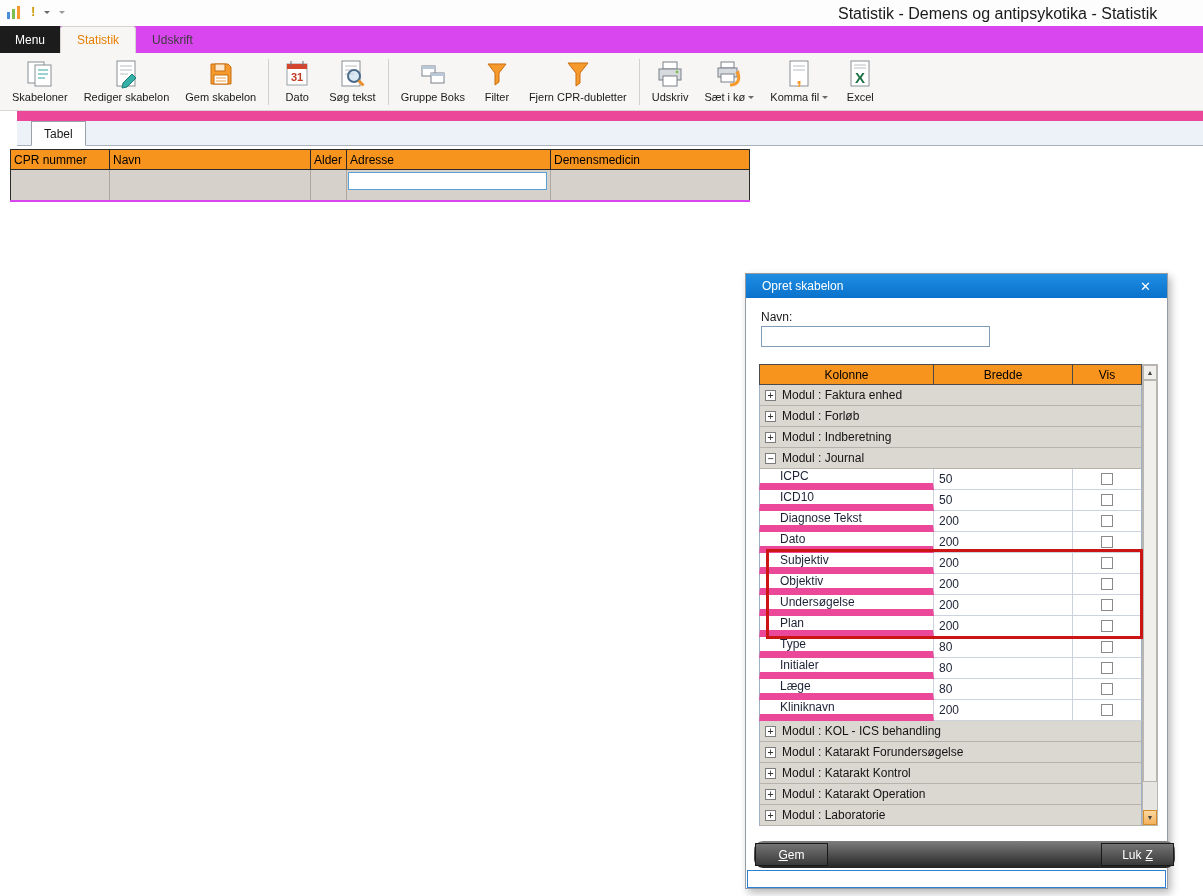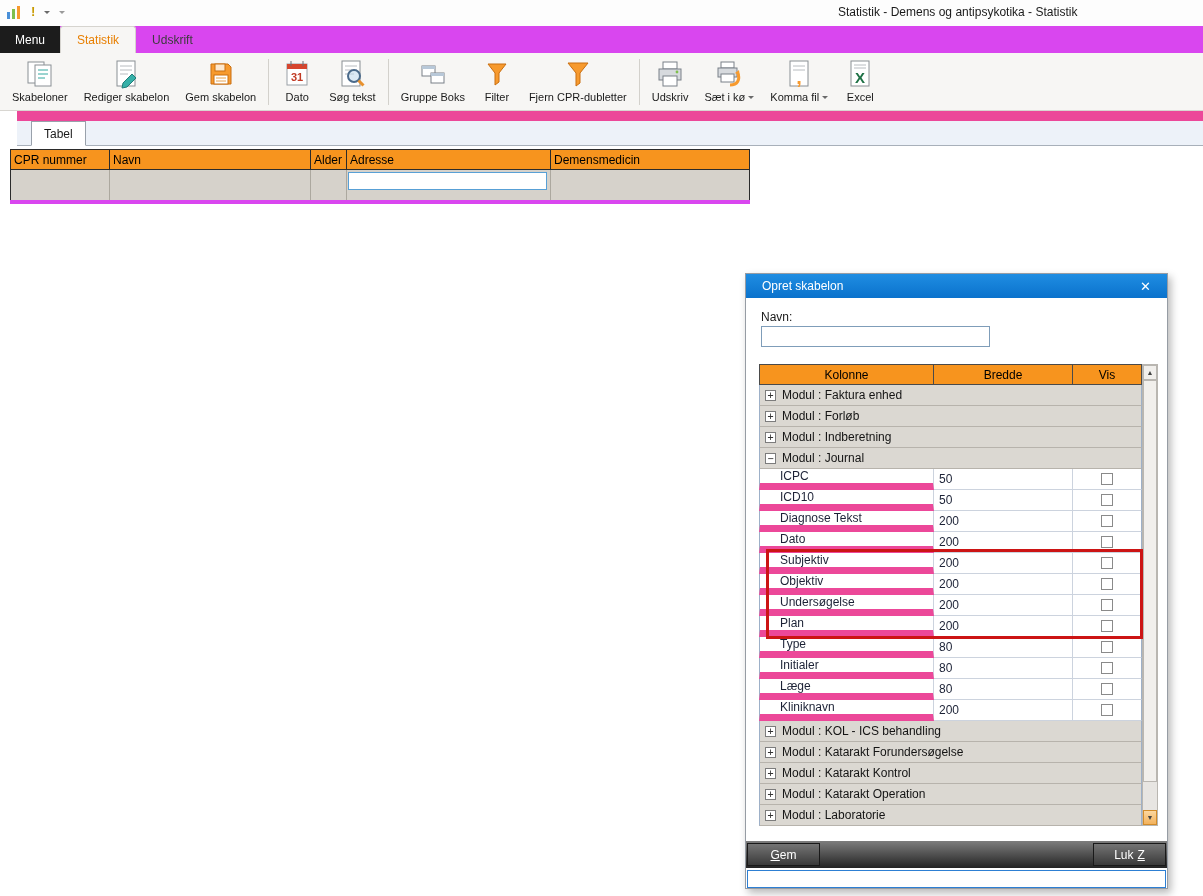--- a/index.html
+++ b/index.html
@@ -6,21 +6,21 @@
   html,body { width:1203px; height:896px; }
   body { font-family:"Liberation Sans","DejaVu Sans",sans-serif; font-size:12px; color:#1a1a1a; background:#fff; }
   #app { position:relative; width:1203px; height:896px; overflow:hidden; background:#fff; }
 
   
   .titlebar { position:absolute; left:0; top:0; width:100%; height:26px; background:#fdfdfd; }
   .qat { position:absolute; left:6px; top:4px; display:flex; align-items:center; gap:9px; }
   .qat .excl { color:#c89a00; font-weight:bold; font-size:13px; line-height:14px; }
   .caret { width:0; height:0; border-left:4px solid transparent; border-right:4px solid transparent; border-top:4px solid #6a6a6a; }
   .caret.small { border-left-width:3px; border-right-width:3px; border-top-width:3px; }
-  .win-title { position:absolute; left:838px; top:5px; font-size:12px; white-space:nowrap; }
+  .win-title { position:absolute; left:838px; top:5px; font-size:16px; white-space:nowrap; }
 
   
   .tabstrip { position:absolute; left:0; top:26px; width:100%; height:27px; background:#d946ef; display:flex; align-items:stretch; }
   .tab { display:flex; align-items:center; padding:0 16px; font-size:12px; color:#3c3c3c; cursor:default; }
   .tab.menu { background:#1c1c1c; color:#fff; padding:0 15px; }
   .tab.active { background:#f7f6f4; color:#e87f00; border:1px solid #d6d4cf; border-bottom:none; border-radius:3px 3px 0 0; }
 
   
   .ribbon { position:absolute; left:0; top:53px; width:100%; height:58px; background:#f7f6f4; border-bottom:1px solid #d8d6d1; display:flex; align-items:stretch; padding:2px 2px 1px 4px; }
   .rsep { width:1px; background:#d3d1cc; margin:4px 4px; }
@@ -28,21 +28,21 @@
   .rbtn .ricon { width:32px; height:32px; display:block; }
   .rbtn .rlabel { font-size:11px; color:#1a1a1a; white-space:nowrap; margin-top:1px; display:flex; align-items:center; gap:3px; }
   .rbtn.highlight { background:linear-gradient(#fdd295,#f6a944); border:1px solid #e08a1e; }
 
   
   .doc-striparea { position:absolute; left:17px; top:111px; width:100%; height:35px; background:#ec4899; }
   .doc-strip-bg { position:absolute; left:0; top:10px; width:100%; height:25px; background:#edf2f9; border-bottom:1px solid #a8b0ba; }
   .doc-tab { position:absolute; left:14px; top:10px; height:25px; background:#fff; border:1px solid #99a1ab; border-bottom:1px solid #fff; padding:0 12px; display:flex; align-items:center; font-size:12px; z-index:2; }
 
   
-  .rtable { position:absolute; left:10px; top:149px; display:inline-block; border-bottom:4px solid #d946ef; }
+  .rtable { position:absolute; left:10px; top:149px; display:inline-block; border-bottom:2px solid #d946ef; }
   .rt-row { display:flex; }
   .cell { box-sizing:border-box; }
   .c0{width:100px}.c1{width:201px}.c2{width:36px}.c3{width:204px}.c4{width:199px}
   .rt-head .cell { background:#F7941E; border-top:1px solid #2b2b2b; border-right:1px solid #2b2b2b; border-bottom:1px solid #2b2b2b; height:21px; display:flex; align-items:center; padding:0 3px; color:#000; }
   .rt-head .cell:first-child { border-left:1px solid #2b2b2b; }
   .rt-filter .cell { background:#d6d2cb; border-right:1px solid #aca89f; height:22px; display:flex; align-items:center; }
   .rt-filter .cell:first-child { border-left:1px solid #2b2b2b; }
   .rt-filter .cell:last-child  { border-right:1px solid #2b2b2b; }
   .rt-empty .cell { background:#d6d2cb; border-right:1px solid #aca89f; height:8px; }
   .rt-empty .cell:first-child { border-left:1px solid #2b2b2b; }
@@ -70,21 +70,21 @@
   .g-row.field .cell-width { width:139px; padding-left:5px; display:flex; align-items:center; border-right:1px solid #ccd3de; border-bottom:1px solid #ccd3de; color:#1c2236; background:#fff; }
   .g-row.field .cell-vis { width:69px; display:flex; align-items:center; justify-content:center; border-right:1px solid #9db0c8; border-bottom:1px solid #ccd3de; background:#fff; }
   .checkbox { width:12px; height:12px; border:1px solid #8a8a8a; background:#fff; }
 
   .scrollbar { position:absolute; left:383px; top:0; width:16px; height:462px; background:#e7e5e2; border:1px solid #b9b6b1; }
   .sb-btn { position:absolute; left:0; width:14px; height:15px; background:#f1efec; border:1px solid #b9b6b1; display:flex; align-items:center; justify-content:center; font-size:7px; color:#444; }
   .sb-up { top:0; }
   .sb-down { bottom:0; background:linear-gradient(#fbd7a0,#f3b25c); border-color:#d28c2a; }
   .sb-thumb { position:absolute; left:0; top:15px; width:14px; height:402px; background:#f1efec; border:1px solid #b9b6b1; }
 
-  .dlg-footer { position:absolute; left:0; top:567px; width:421px; height:27px; background:linear-gradient(#7d7d7d,#232323); display:flex; align-items:center; justify-content:space-between; padding:7px 1px; }
+  .dlg-footer { position:absolute; left:8px; top:567px; width:421px; height:27px; background:linear-gradient(#7d7d7d,#232323); display:flex; align-items:center; justify-content:space-between; padding:7px 1px;border-radius:9px; }
   .dlg-btn { height:23px; min-width:73px; background:linear-gradient(#747474,#3a3a3a); border:1px solid #191919; color:#fff; display:flex; align-items:center; justify-content:center; font-size:12px; gap:4px; }
   .dlg-btn u { text-decoration:underline; }
   .dlg-status { position:absolute; left:1px; top:596px; width:419px; height:18px; background:#fff; border:1px solid #2d7fd3; }
 
   
   .annotation { position:absolute; left:766px; top:549px; width:377px; height:90px; border:3px solid #cc1414; z-index:40; pointer-events:none; }
 
   svg text { font-family:"Liberation Sans",sans-serif; }
 </style>
 </head>

